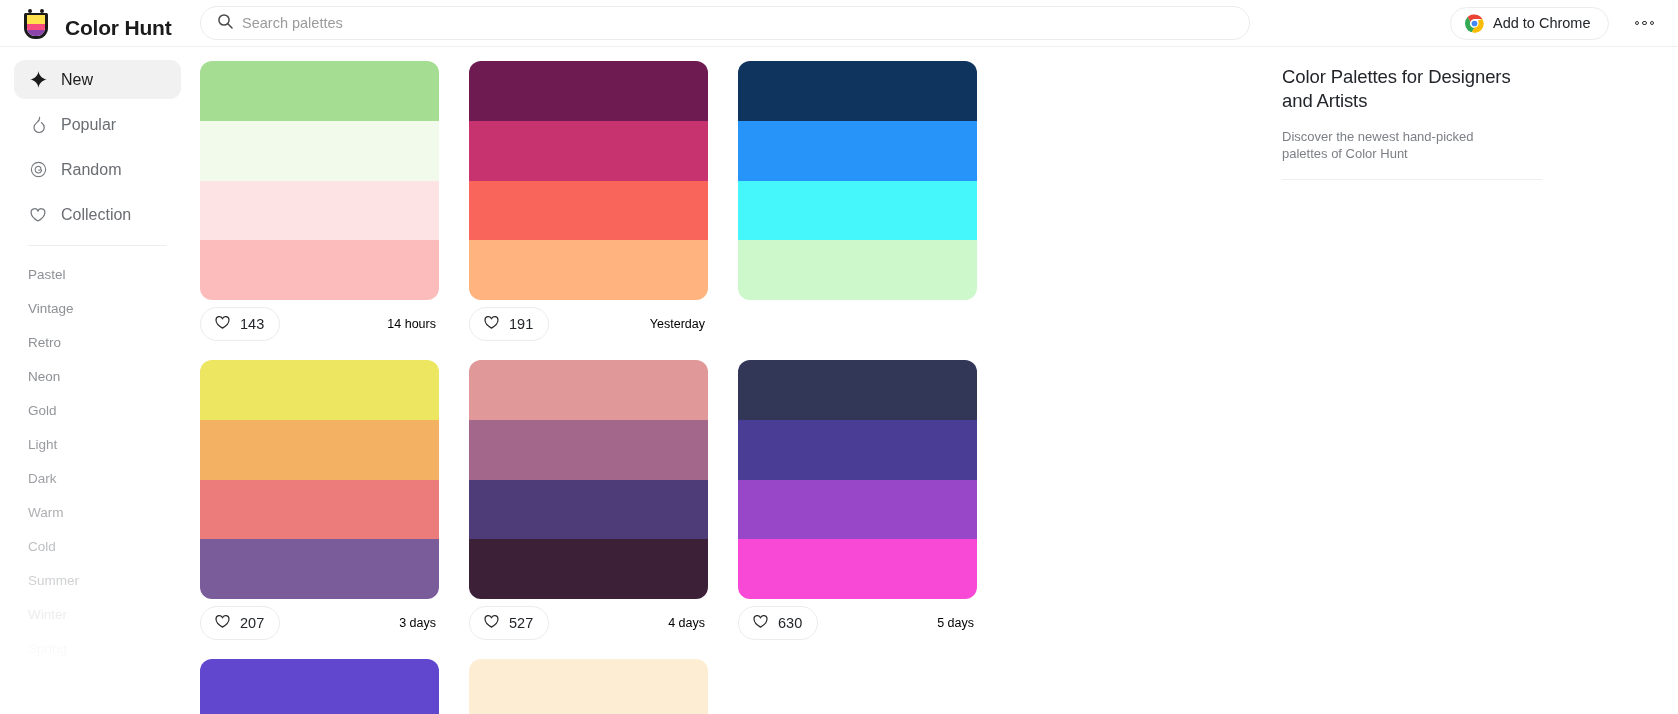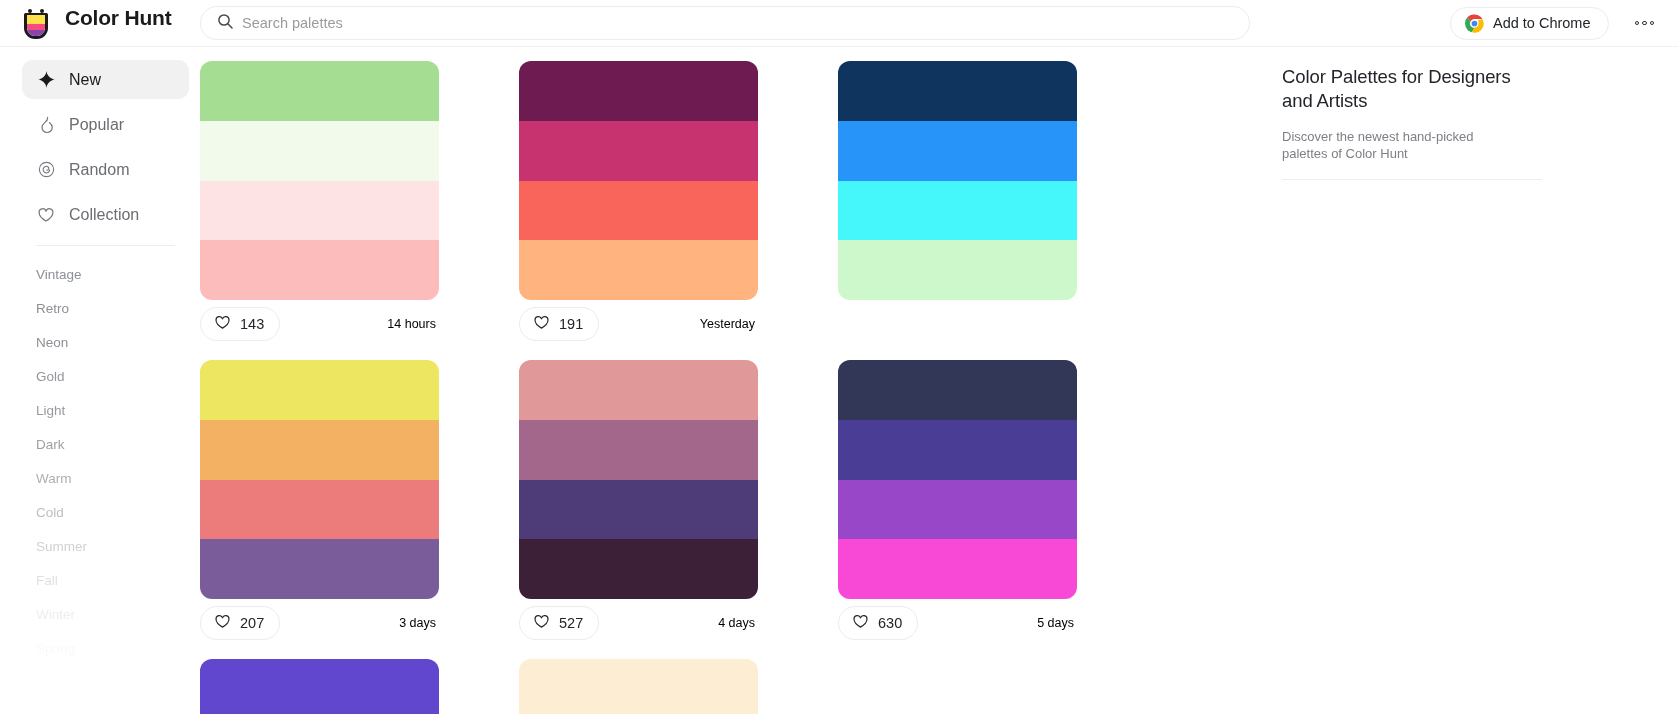--- a/index.html
+++ b/index.html
@@ -12,21 +12,21 @@
   }
 
   
   .topbar {
     position: absolute; top: 0; left: 0;
     width: 1678px; height: 47px;
     background: #ffffff;
     border-bottom: 1px solid #f0f0f0;
     display: flex; align-items: center;
   }
-  .brand { display: flex; align-items: flex-start; gap: 11px; padding-left: 20px; width: 195px; }
+  .brand { display: flex; align-items: flex-end; gap: 11px; padding-left: 20px; width: 195px; }
   .logo-mark { width: 34px; height: 34px; position: relative; }
   .logo-cup {
     position: absolute; left: 4px; top: 9px; width: 24px; height: 24px;
     border: 3px solid #1b1b1b;
     border-top: 0;
     border-radius: 0 0 11px 11px;
     overflow: hidden;
     background: #fff;
   }
   .logo-stripe { width: 100%; }
@@ -71,21 +71,21 @@
   }
   .chrome-logo { width: 19px; height: 19px; position: relative; border-radius: 50%; overflow: hidden; flex: none; }
   .dots-btn {
     display: flex; gap: 3px; align-items: center; cursor: pointer;
     padding: 8px 4px; background: none; border: 0;
   }
   .dots-btn i { width: 4.5px; height: 4.5px; border: 1px solid #333; border-radius: 50%; display: block; }
 
   
   .sidebar {
-    position: absolute; top: 47px; left: 8px;
+    position: absolute; top: 47px; left: 0;
     width: 195px; height: 667px;
     padding: 13px 14px 0 14px;
     overflow: hidden;
   }
   .nav-item {
     display: flex; align-items: center; gap: 13px;
     height: 39px; padding: 0 14px; border-radius: 11px;
     font-size: 16px; color: #6a6d72; cursor: pointer; margin-bottom: 6px;
   }
   .nav-item.active { background: #f1f1f1; color: #1b1b1b; font-weight: 400; }
@@ -99,21 +99,21 @@
   }
 
   
   .main {
     position: absolute; top: 47px; left: 195px;
     width: 1077px; height: 667px;
     padding: 14px 0 0 5px;
     overflow: hidden;
   }
   .grid { display: flex; flex-wrap: wrap; gap: 0; }
-  .pal-cell { width: 319px; padding-right: 44px; margin-bottom: 12px; }
+  .pal-cell { width: 269px; padding-right: 44px; margin-bottom: 12px; }
   .palette {
     width: 239px; height: 239px; border-radius: 12px; overflow: hidden;
     display: flex; flex-direction: column; cursor: pointer;
   }
   .palette div { flex: 1 1 25%; }
   .pal-meta {
     display: flex; align-items: center; justify-content: space-between;
     width: 239px; height: 48px;
   }
   .like-btn {
@@ -230,30 +230,30 @@
       <svg width="18" height="18" viewBox="0 0 20 20" fill="none">
         <path d="M10 16.6 C10 16.6 2.4 12.3 2.4 7.4 A3.9 3.9 0 0 1 10 5.8 A3.9 3.9 0 0 1 17.6 7.4 C17.6 12.3 10 16.6 10 16.6 Z" stroke="#76797e" stroke-width="1.4" stroke-linejoin="round"></path>
       </svg>
     </span>
     <span>Collection</span>
   </div>
 
   <div class="nav-sep"></div>
 
   <div class="tag-list" id="tag-list">
+      <div class="tag-item" style="opacity: 1;">Pastel</div>
       <div class="tag-item" style="opacity: 1;">Vintage</div>
       <div class="tag-item" style="opacity: 1;">Retro</div>
       <div class="tag-item" style="opacity: 1;">Neon</div>
       <div class="tag-item" style="opacity: 0.95;">Gold</div>
       <div class="tag-item" style="opacity: 0.9;">Light</div>
       <div class="tag-item" style="opacity: 0.85;">Dark</div>
       <div class="tag-item" style="opacity: 0.72;">Warm</div>
       <div class="tag-item" style="opacity: 0.58;">Cold</div>
       <div class="tag-item" style="opacity: 0.42;">Summer</div>
-      <div class="tag-item" style="opacity: 0.28;">Fall</div>
       <div class="tag-item" style="opacity: 0.16;">Winter</div>
       <div class="tag-item" style="opacity: 0.05;">Spring</div>
     </div>
 </div>
 
 <div class="main">
   <div class="grid" id="palette-grid">
       <div class="pal-cell">
         <div class="palette">
           <div style="background: rgb(165, 221, 147);"></div>

